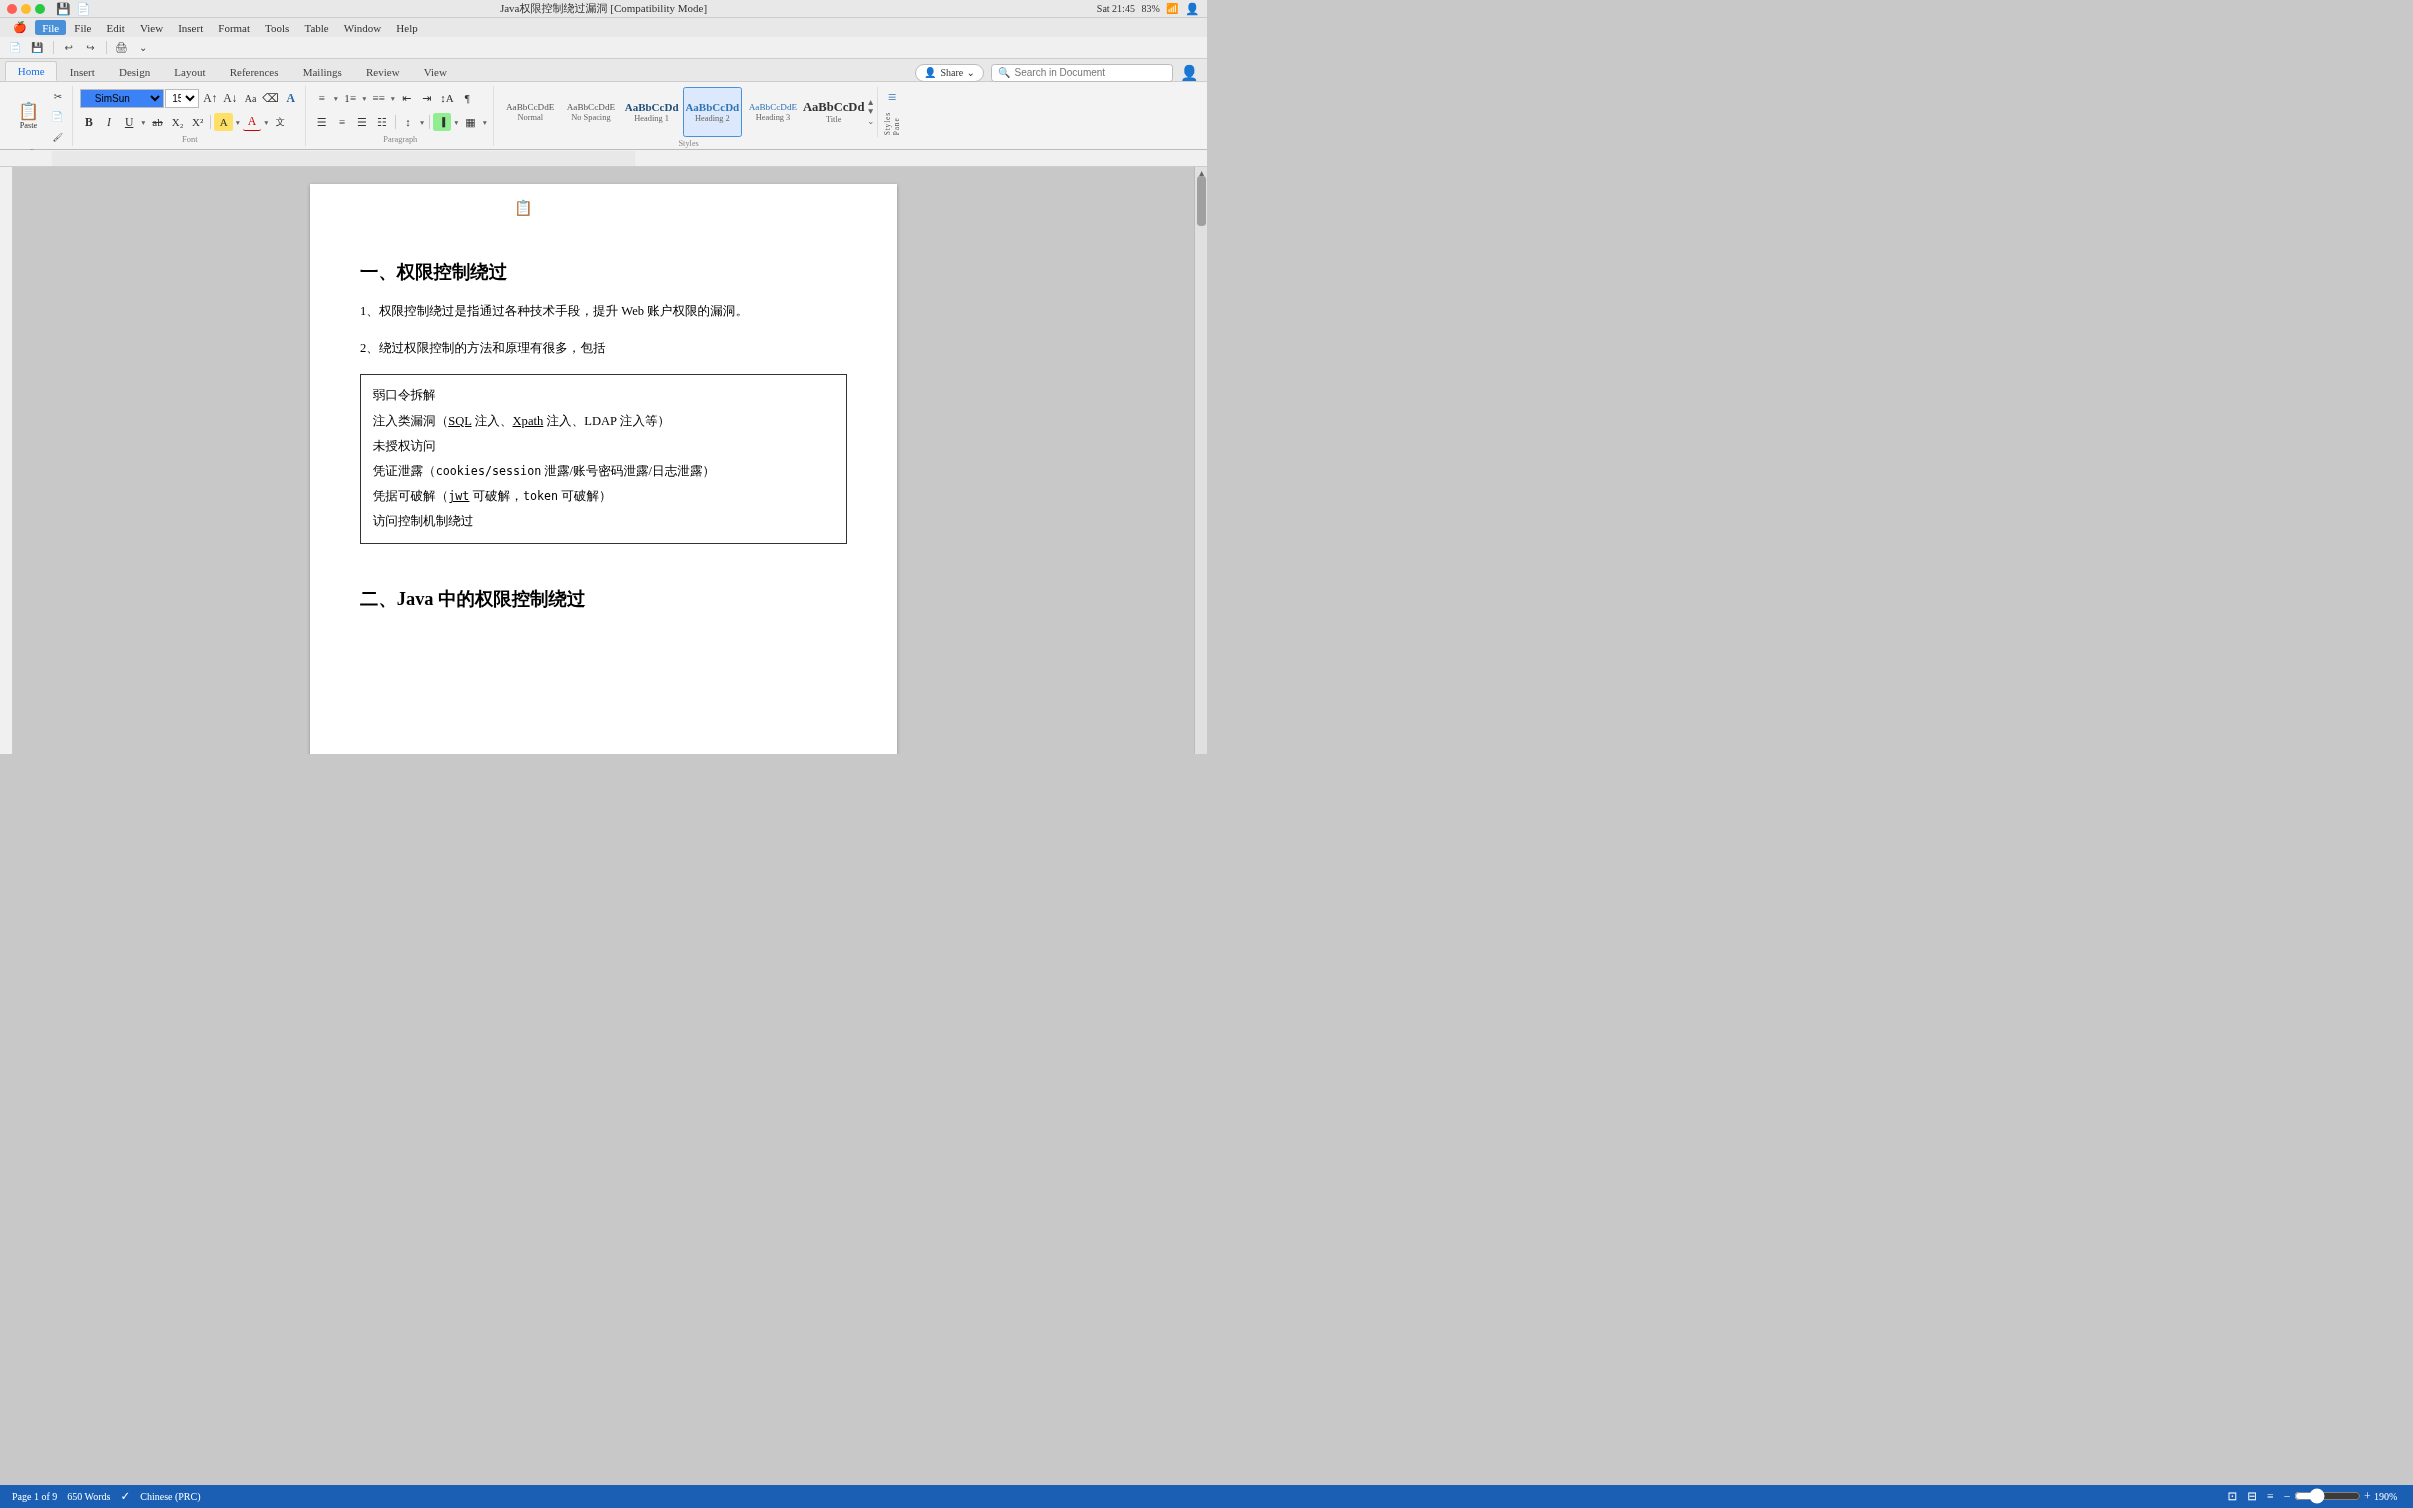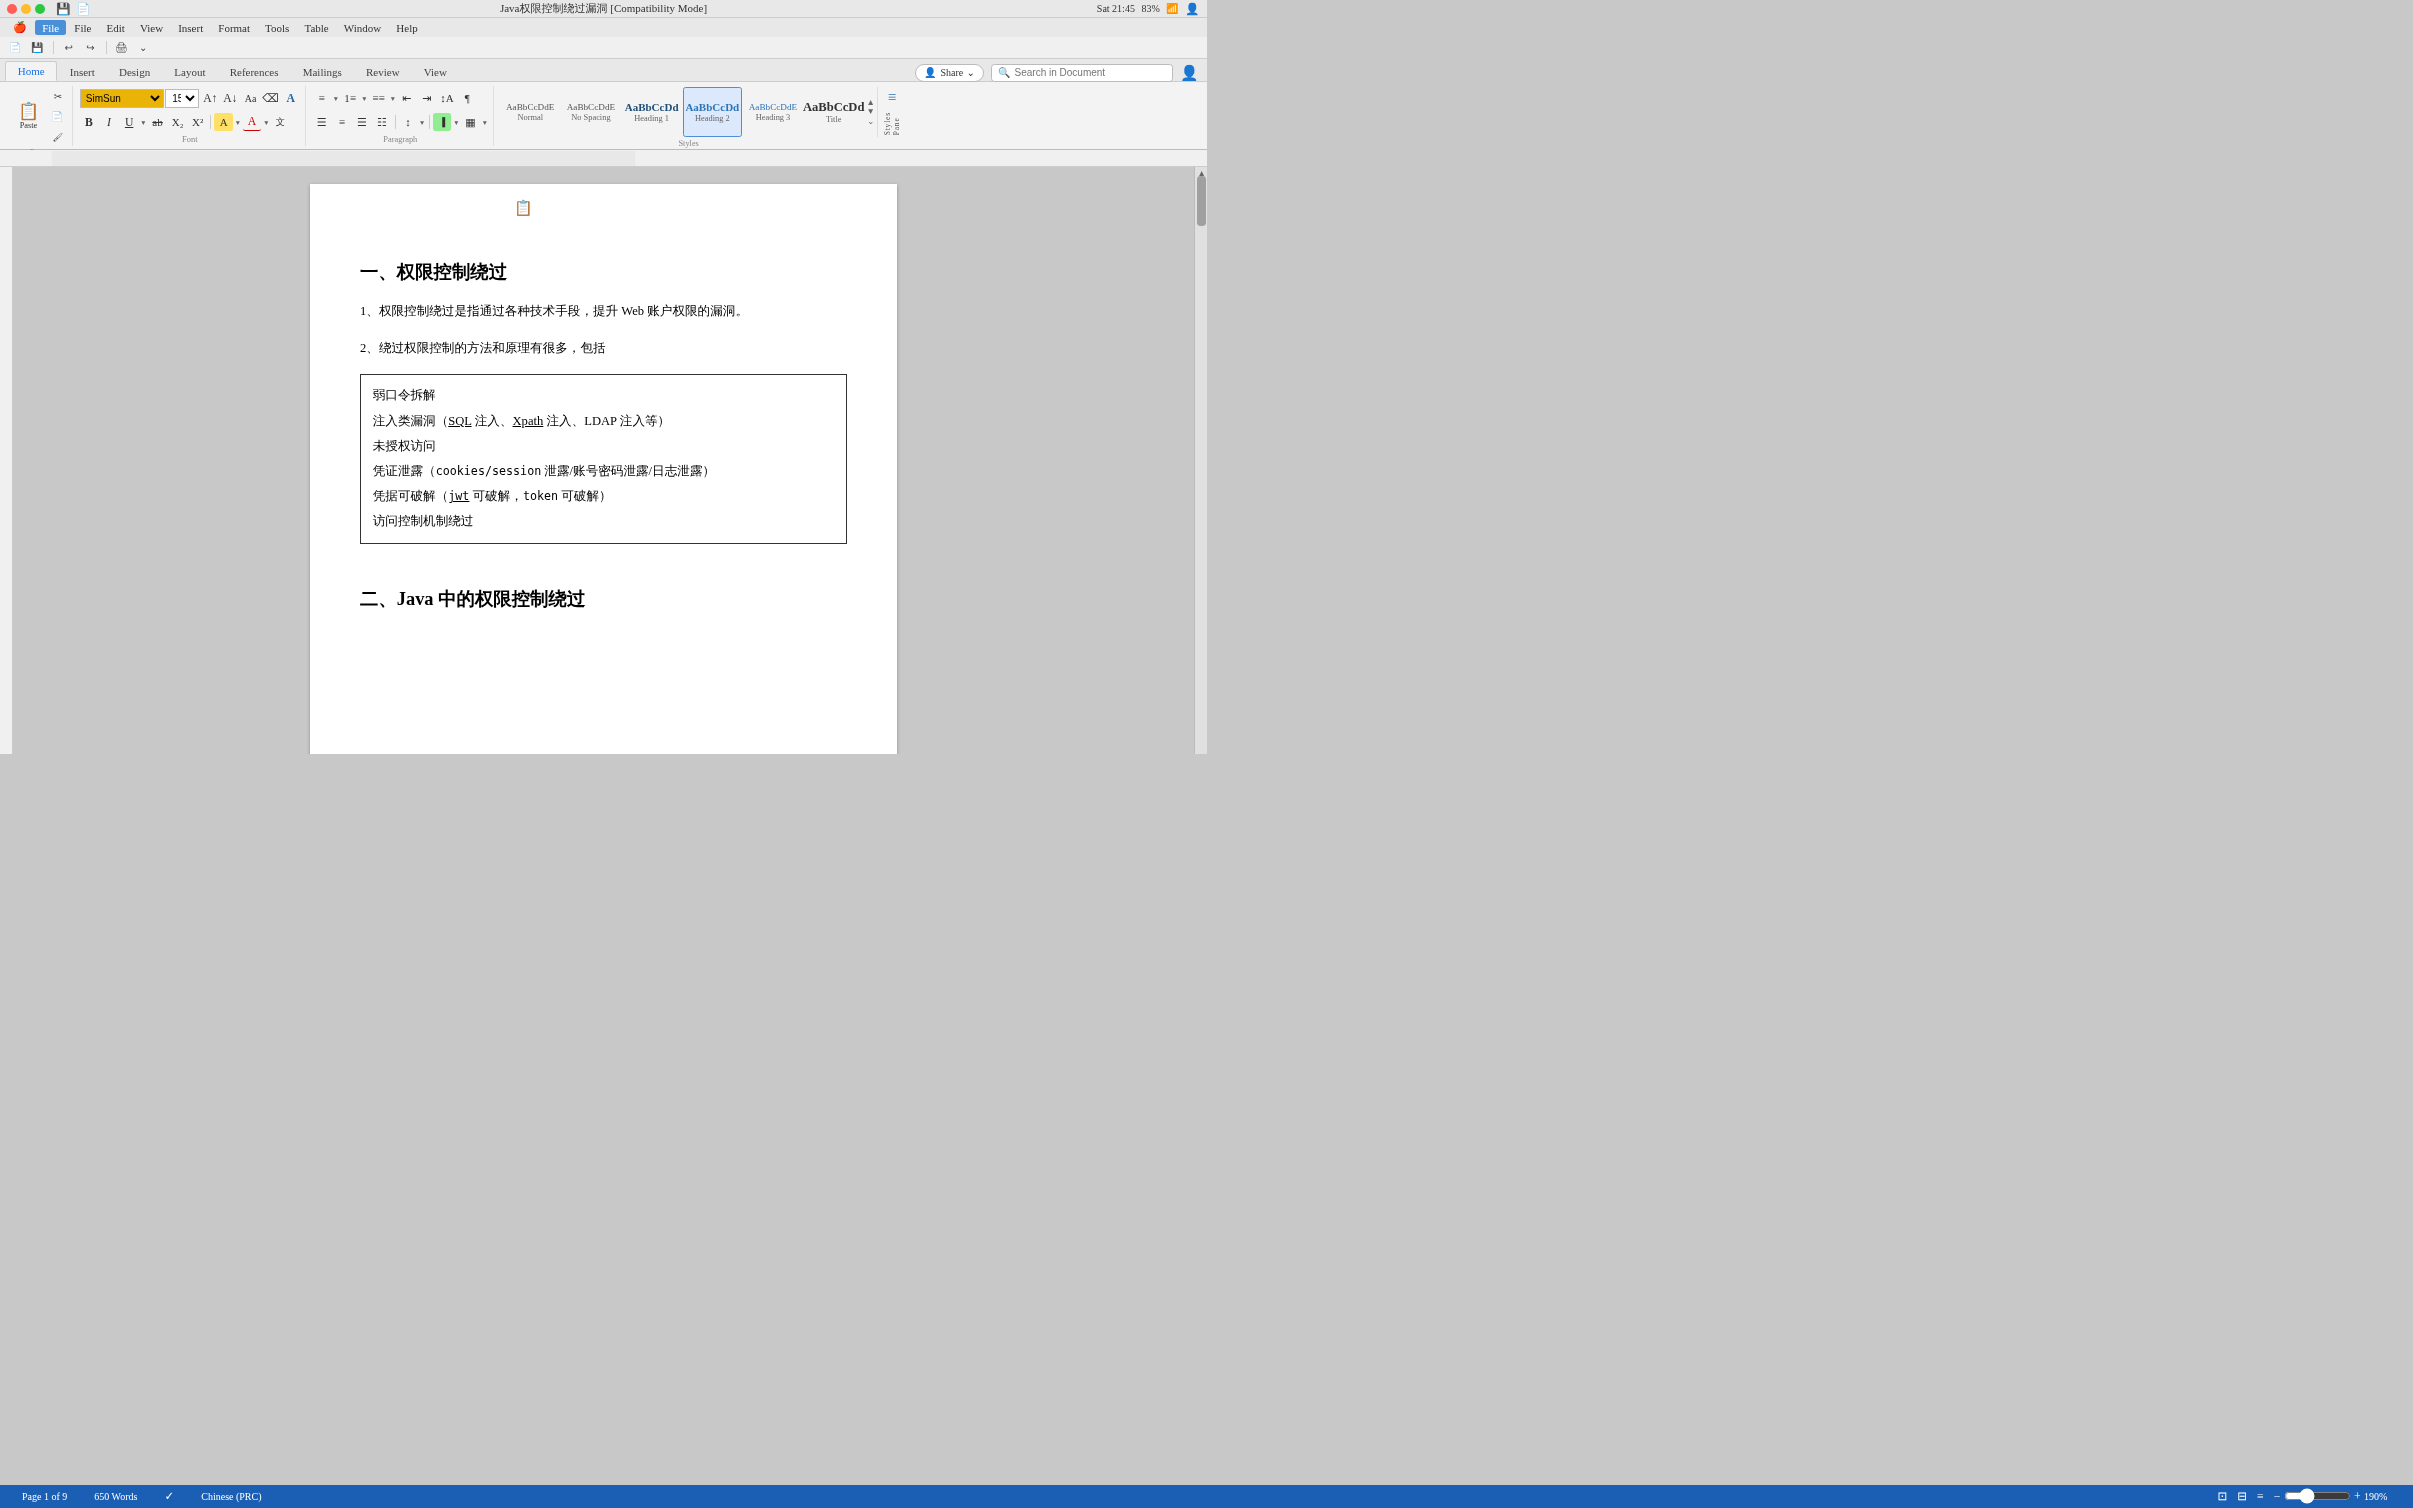--- a/index.html
+++ b/index.html
@@ -140,22 +140,22 @@
       color: #444;
       font-size: 10px;
     }
 
     
     .font-select {
       width: 84px;
       height: 18.4px;
       font-size: 10px;
       border: 0.8px solid #bbb;
-      background: #eab308;
-      padding: 0 1px;
+      background: #3b82f6;
+      padding: 0 10px;
       cursor: pointer;
     }
     .size-select {
       width: 34px;
       height: 18.4px;
       font-size: 10px;
       border: 0.8px solid #bbb;
       background: white;
       padding: 0 1.7px;
       cursor: pointer;
@@ -288,24 +288,24 @@
       font-size: 15px;
       color: #555;
     }
 
     
     #status-bar {
       height: 23.5px;
       background: #1a5fb4;
       display: flex;
       align-items: center;
-      padding: 0 22px;
+      padding: 0 12px;
       color: white;
       font-size: 10px;
-      gap: 27px;
+      gap: 10px;
       position: fixed;
       bottom: 0;
       left: 0;
       right: 0;
     }
     #status-bar-right {
       margin-left: auto;
       display: flex;
       align-items: center;
       gap: 10px;

